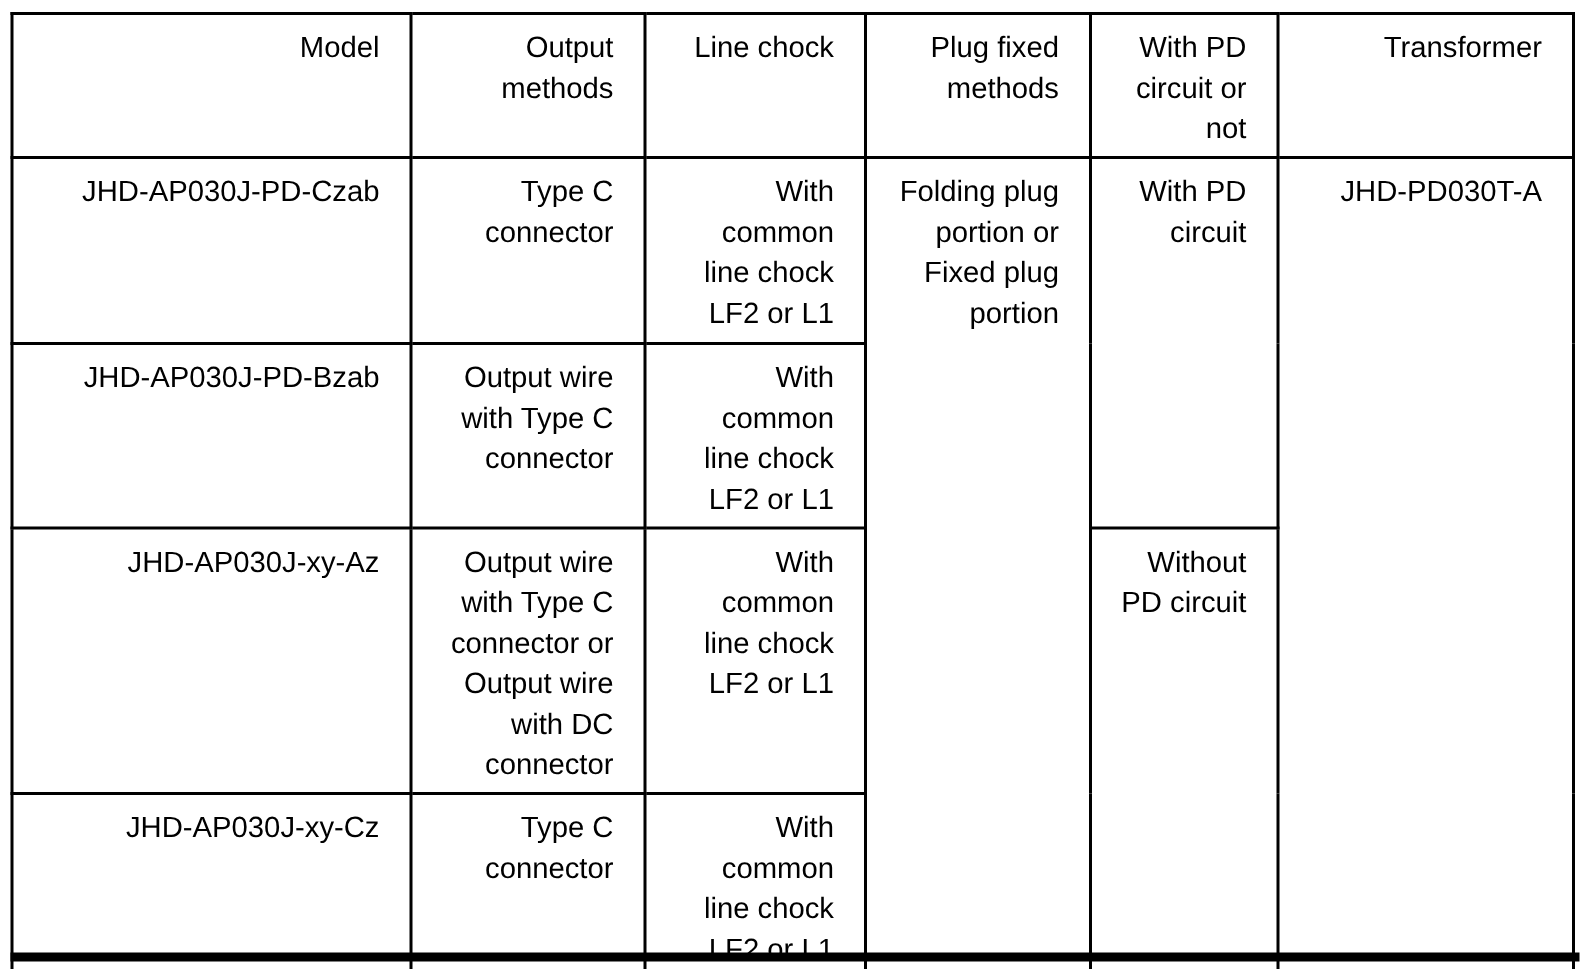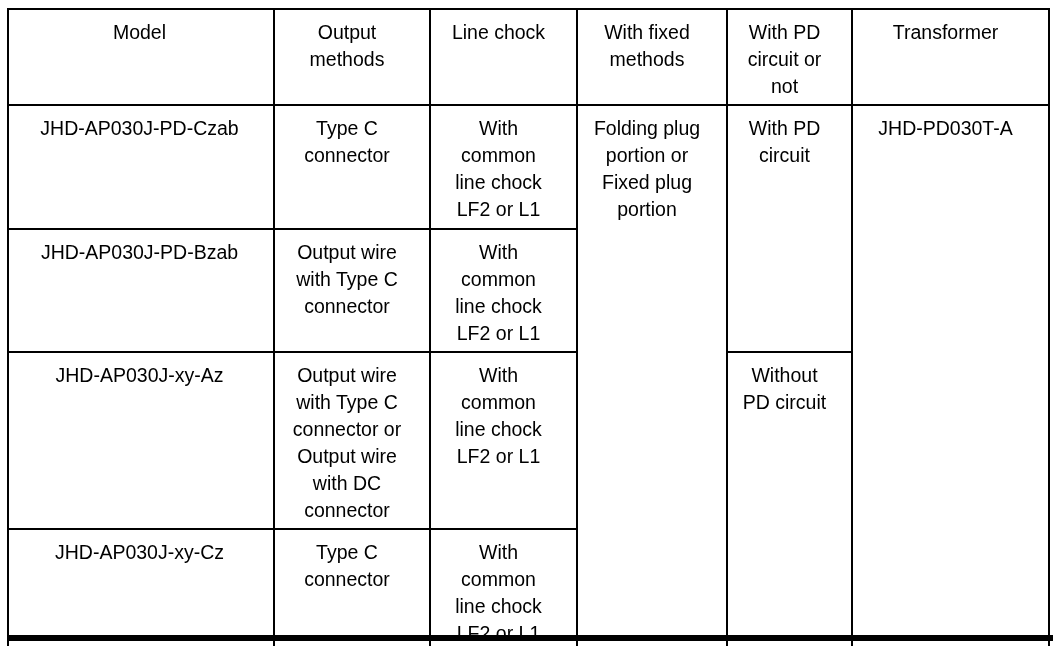--- a/index.html
+++ b/index.html
@@ -20,21 +20,21 @@
     position: absolute;
     left: 7px;
     top: 8px;
     width: 1041px;
     border-collapse: collapse;
     table-layout: fixed;
   }
   table.spec-table td {
     border: 2px solid #000000;
     vertical-align: top;
-    text-align: center;
+    text-align: right;
     font-size: 19.5px;
     line-height: 27px;
     font-weight: normal;
     padding: 9px 20px 4px 10px;
     white-space: pre-line;
     overflow: hidden;
   }
   table.spec-table td.col-first {
     padding-left: 17px;
   }
@@ -66,21 +66,21 @@
       <col style="width:125px">
       <col style="width:197px">
     </colgroup>
 
     <tbody>
         <tr class="row-header">
       <td class="col-first">Model</td>
       <td>Output
 methods</td>
       <td>Line chock</td>
-      <td>With fixed
+      <td>Plug fixed
 methods</td>
       <td>With PD
 circuit or
 not</td>
       <td>Transformer</td>
     </tr>
 
     <tr class="row-1">
       <td class="col-first">JHD-AP030J-PD-Czab</td>
       <td>Type C

